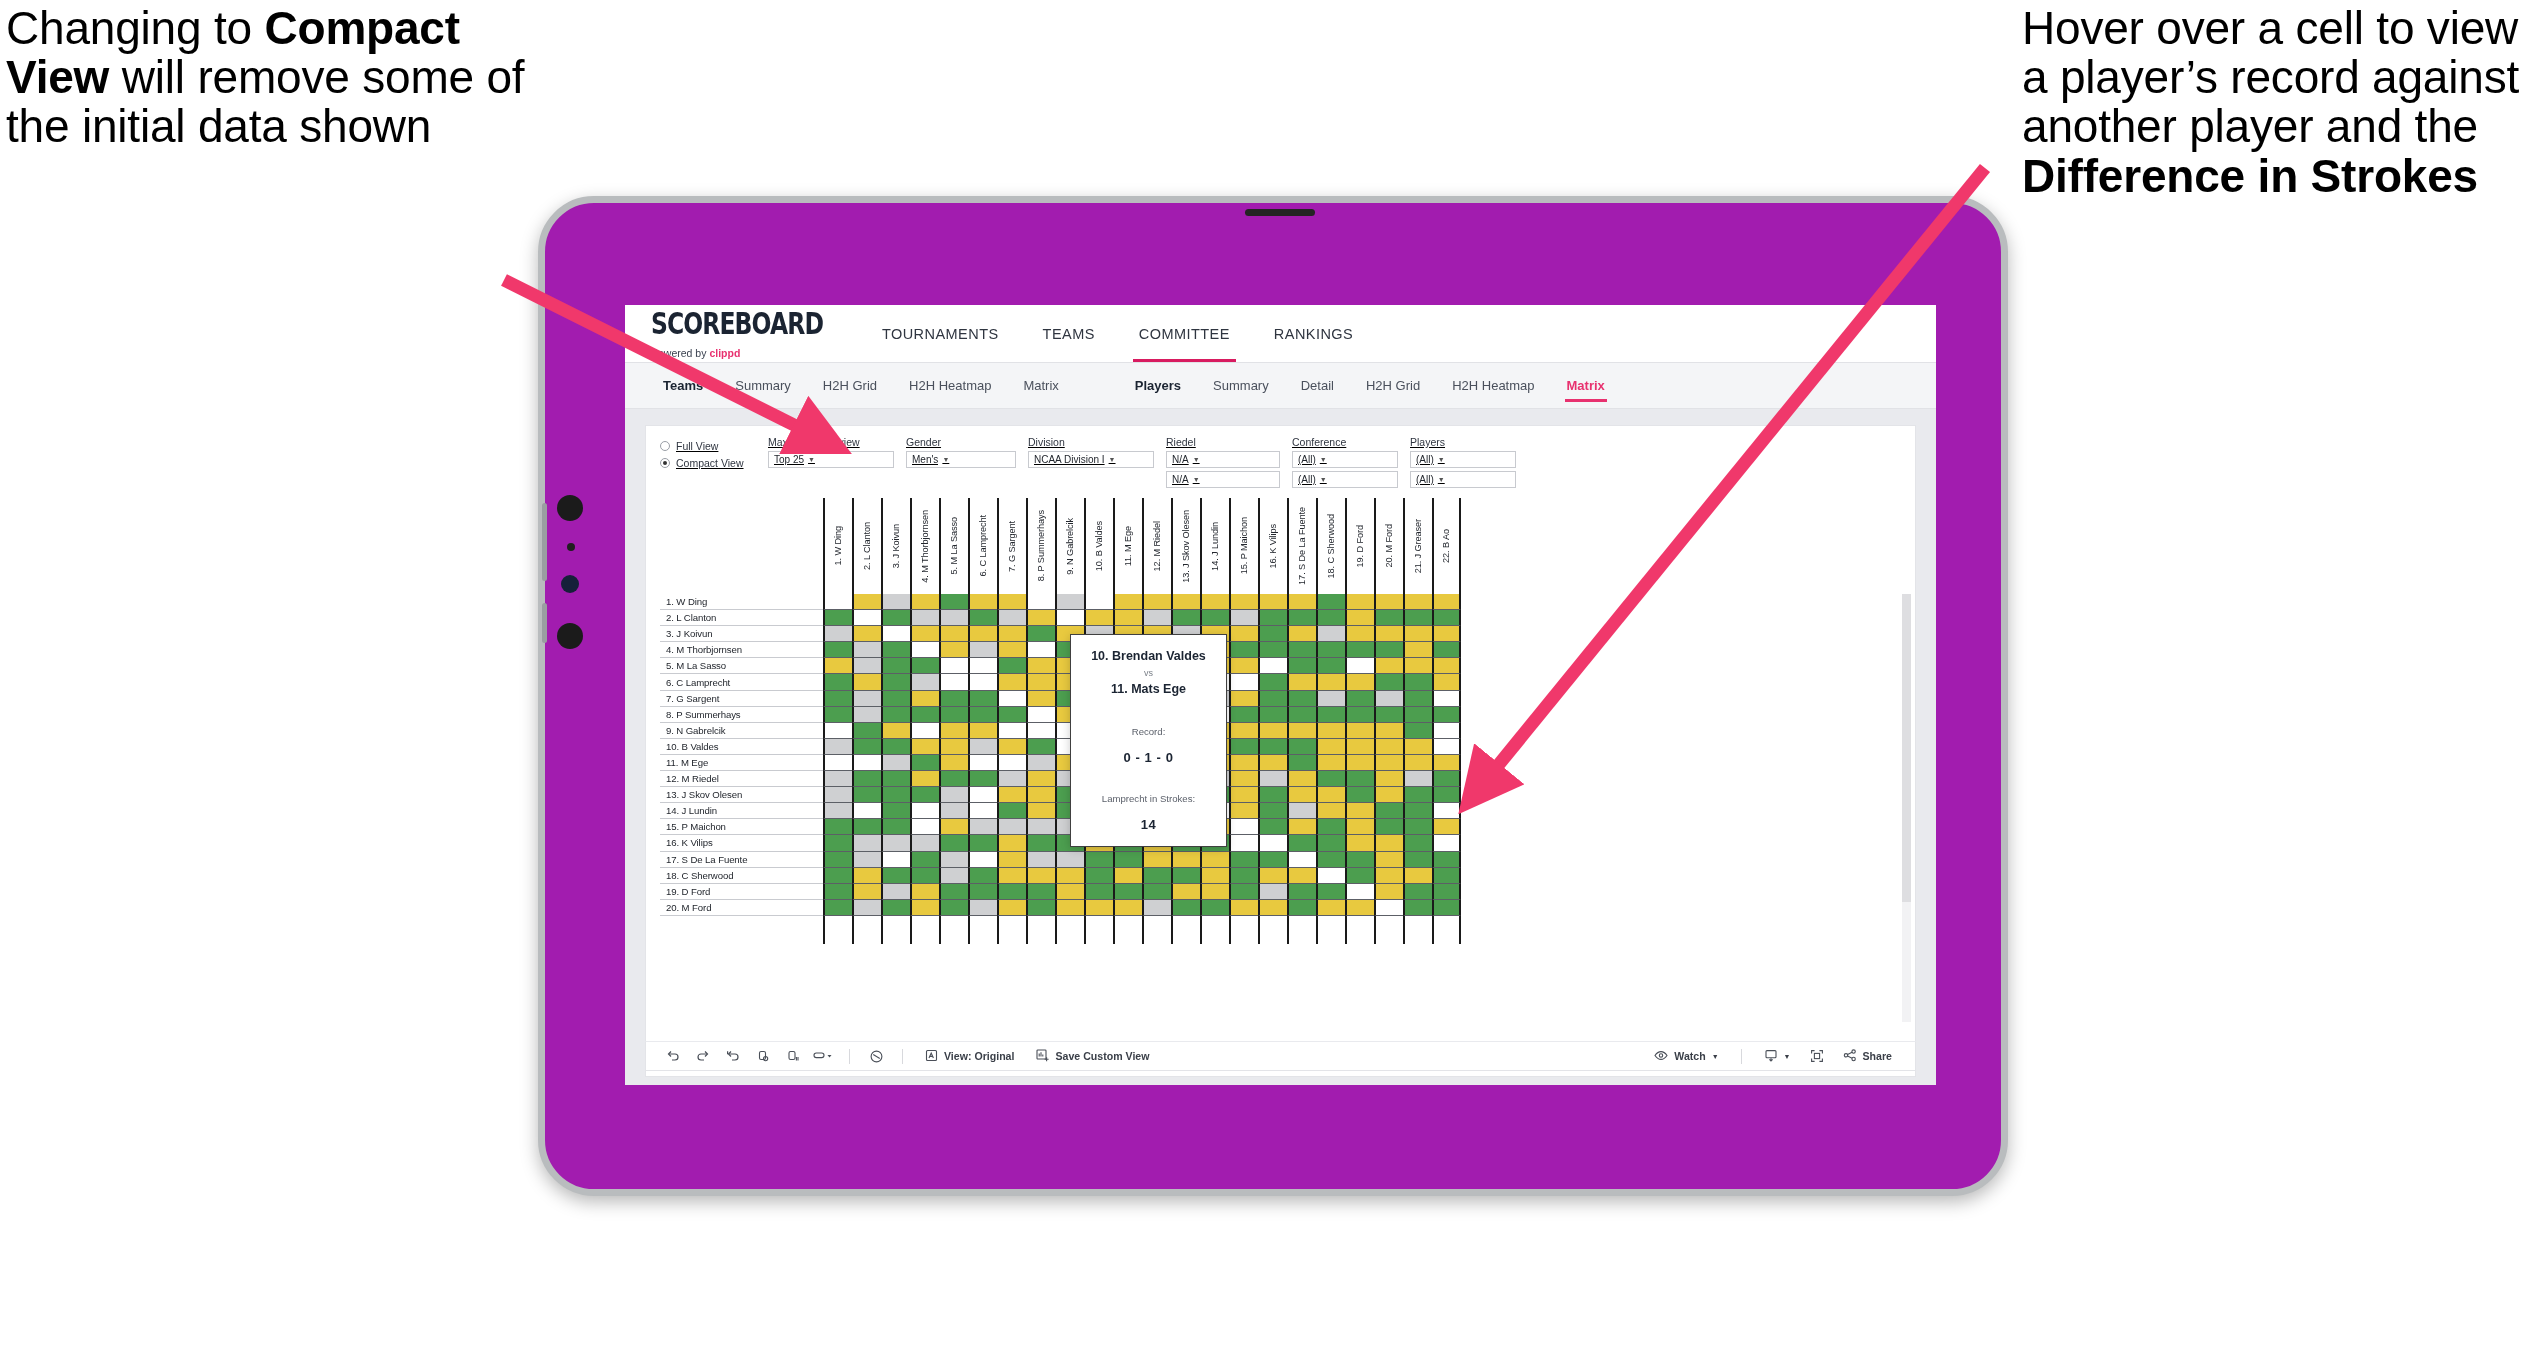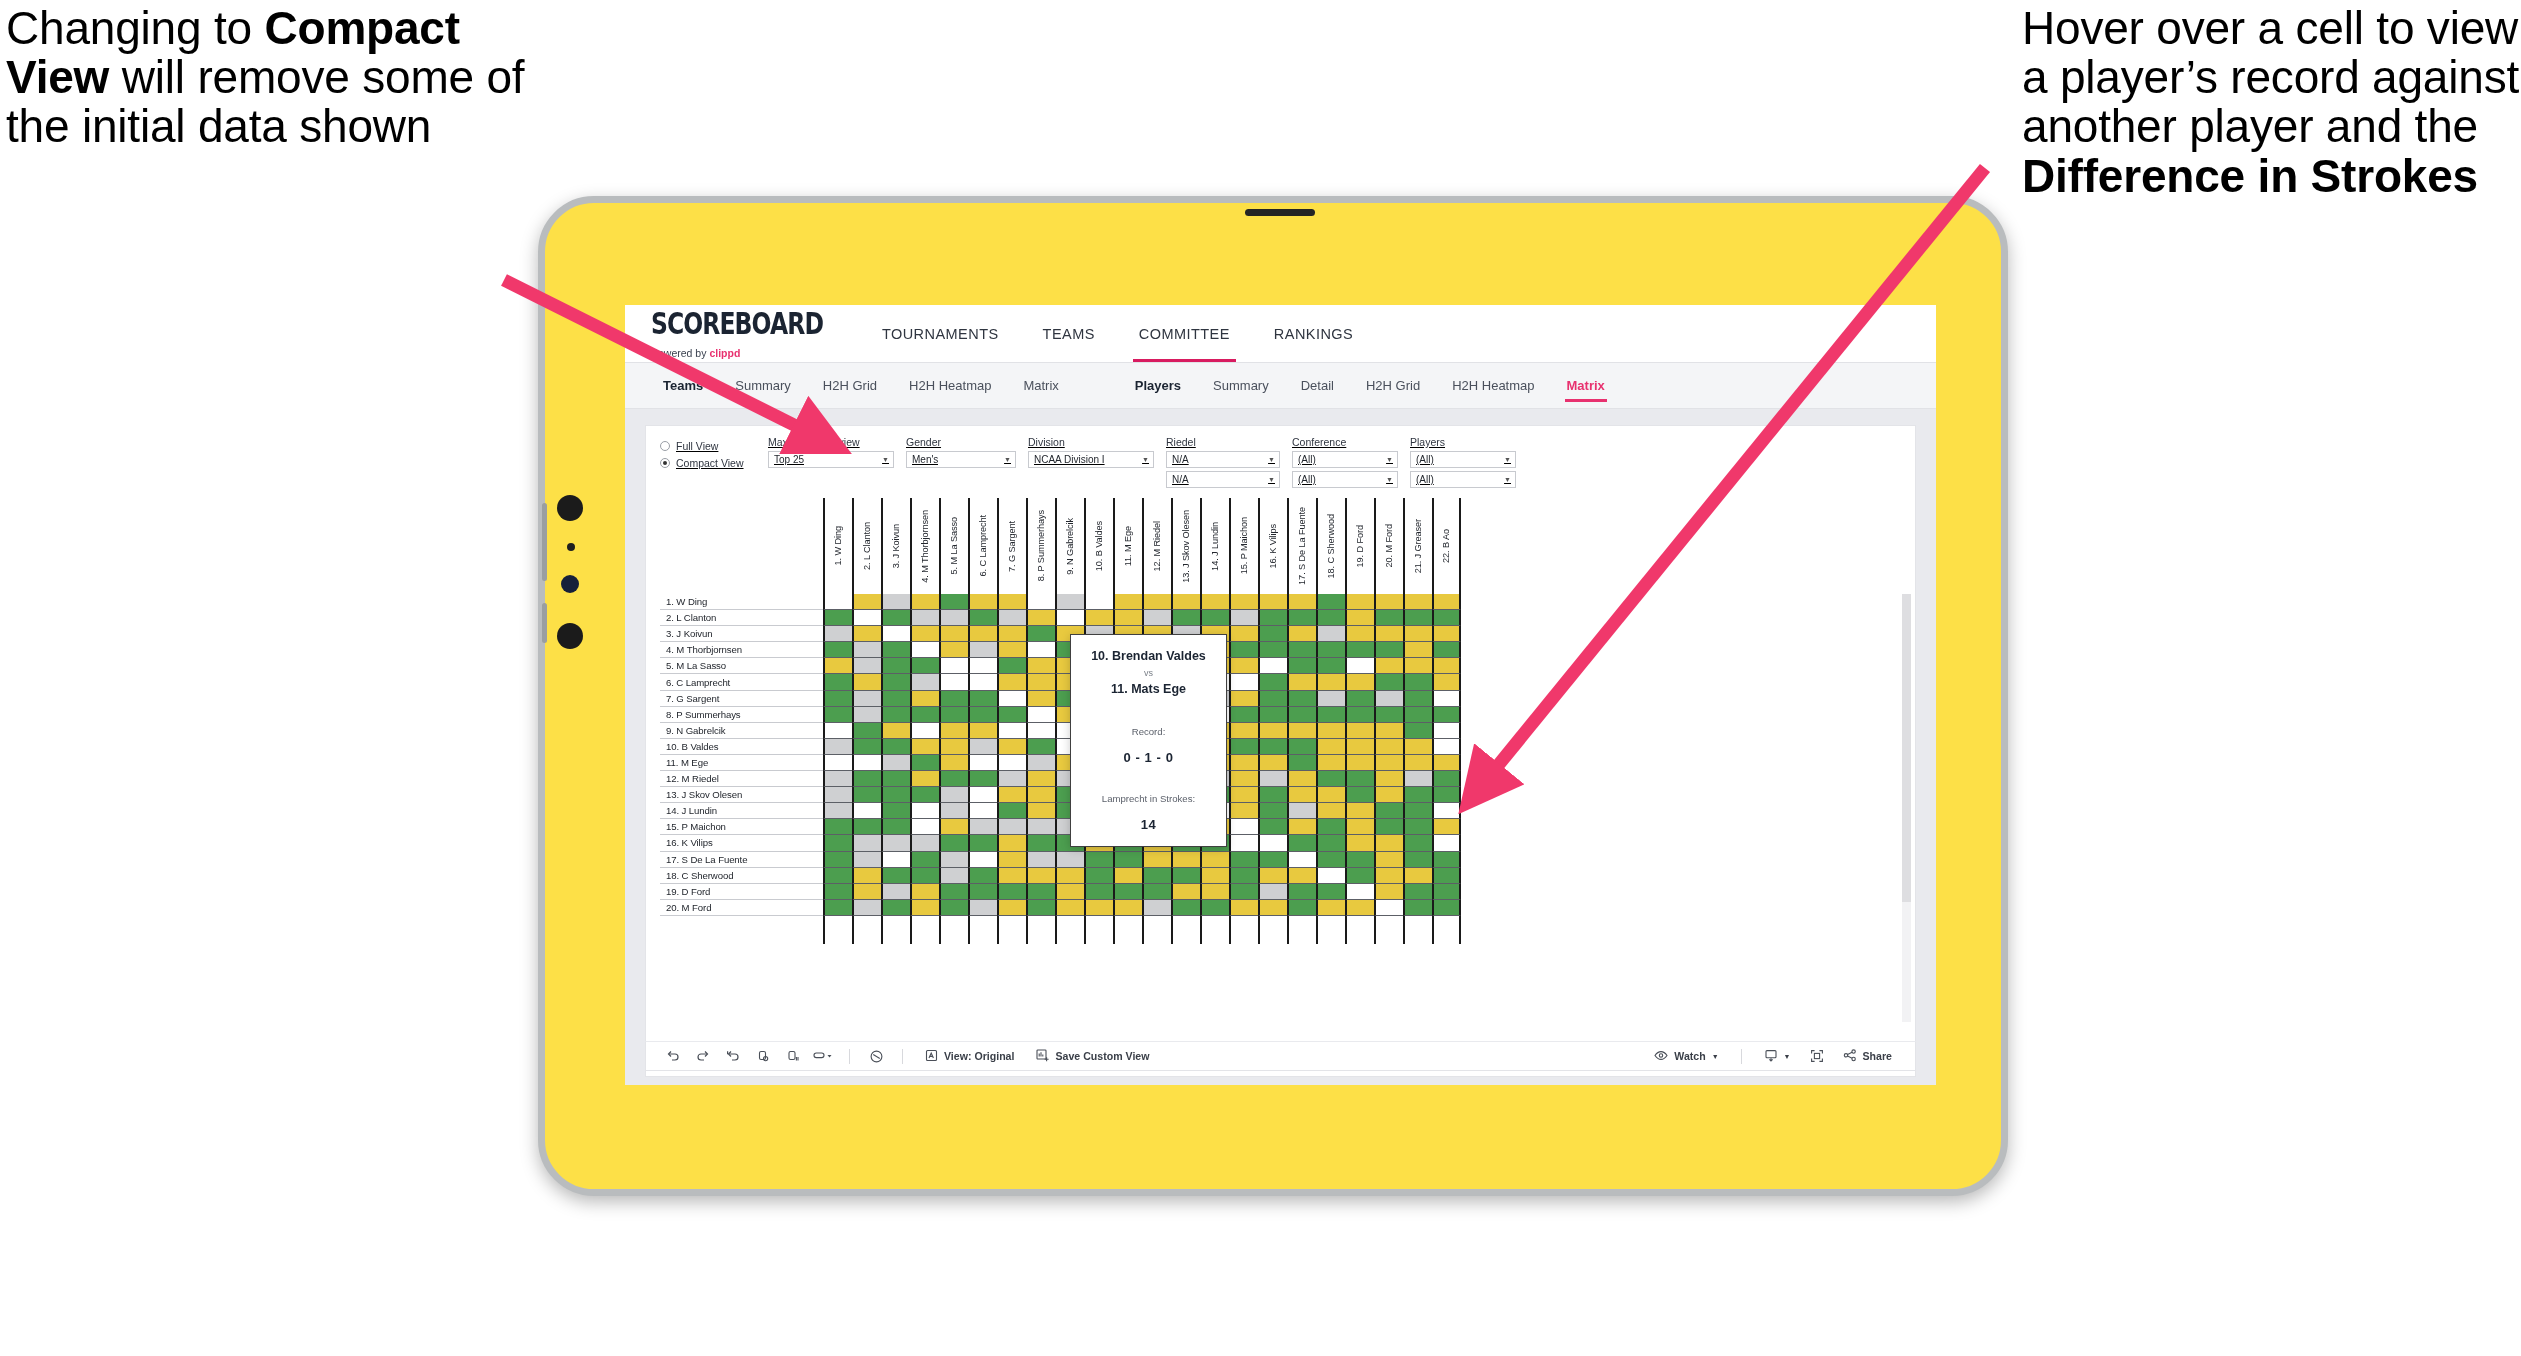--- a/index.html
+++ b/index.html
@@ -24,21 +24,21 @@
   #annot-left  { left: 6px;  top: 4px;  width: 560px; }
   #annot-right { left: 2022px; top: 4px; width: 500px; }
 
   .arrow-svg { position: absolute; left:0; top:0; width:2521px; height:1356px; pointer-events:none; }
 
   
   #tablet {
     position: absolute;
     left: 538px; top: 196px;
     width: 1470px; height: 1000px;
-    background: #fde047;
+    background: #a21caf;
     border-radius: 56px;
     border: 7px solid #b9bcbe;
     box-shadow: 0 6px 18px rgba(0,0,0,0.28);
   }
   .tab-btn { position:absolute; background:#141414; border-radius:4px; }
   #btn-a { left:-3px; top:300px; width:5px; height:78px; background:#9a9ea1; }
   #btn-b { left:-3px; top:400px; width:5px; height:40px; background:#9a9ea1; }
   #cam-1 { left:12px; top:292px; width:26px; height:26px; border-radius:50%; background:#1b1b1b; }
   #cam-2 { left:22px; top:340px; width:8px;  height:8px;  border-radius:50%; background:#1f1f1f; }
   #cam-3 { left:16px; top:372px; width:18px; height:18px; border-radius:50%; background:#16203a; }
@@ -101,21 +101,21 @@
   .radio-row { display:flex; align-items:center; gap:6px; font-size:10.5px; color:#2f3540; margin-bottom:5px; cursor:pointer;}
   .radio-dot { width:10px; height:10px; border-radius:50%; border:1.3px solid #9a9ea6; background:#fff; position:relative; flex:none;}
   .radio-dot.on::after { content:""; position:absolute; left:2px; top:2px; width:4px; height:4px; border-radius:50%; background:#333; }
 
   .fcol { margin-right:12px; }
   .fcol.wide { width:126px; } .fcol.w2 { width:110px; } .fcol.w3 { width:126px; }
   .fcol.w4 { width:114px; } .fcol.w5 { width:106px; } .fcol.w6 { width:106px; }
   .flabel { font-size:10.5px; color:#2f3540; margin-bottom:3px; white-space:nowrap; }
   .fsel {
     height:17px; border:1px solid #c8cacf; background:#fff;
-    display:flex; align-items:center; justify-content:space-between;
+    display:flex; align-items:center; 
     padding:0 4px 0 5px; font-size:10px; color:#23272e; cursor:pointer; margin-bottom:3px;
   }
   .fsel .cap { overflow:hidden; white-space:nowrap; }
   .caret { font-size:7px; color:#555; margin-left:4px; }
 
   
   #matrixwrap { position:absolute; left:14px; top:72px; right:6px; bottom:34px; }
   #colhdr { display:flex; margin-left:163px; height:96px; align-items:flex-end; }
   .ch {
     width:29px; flex:none; height:96px; border-left:2px solid #1a1a1a;

